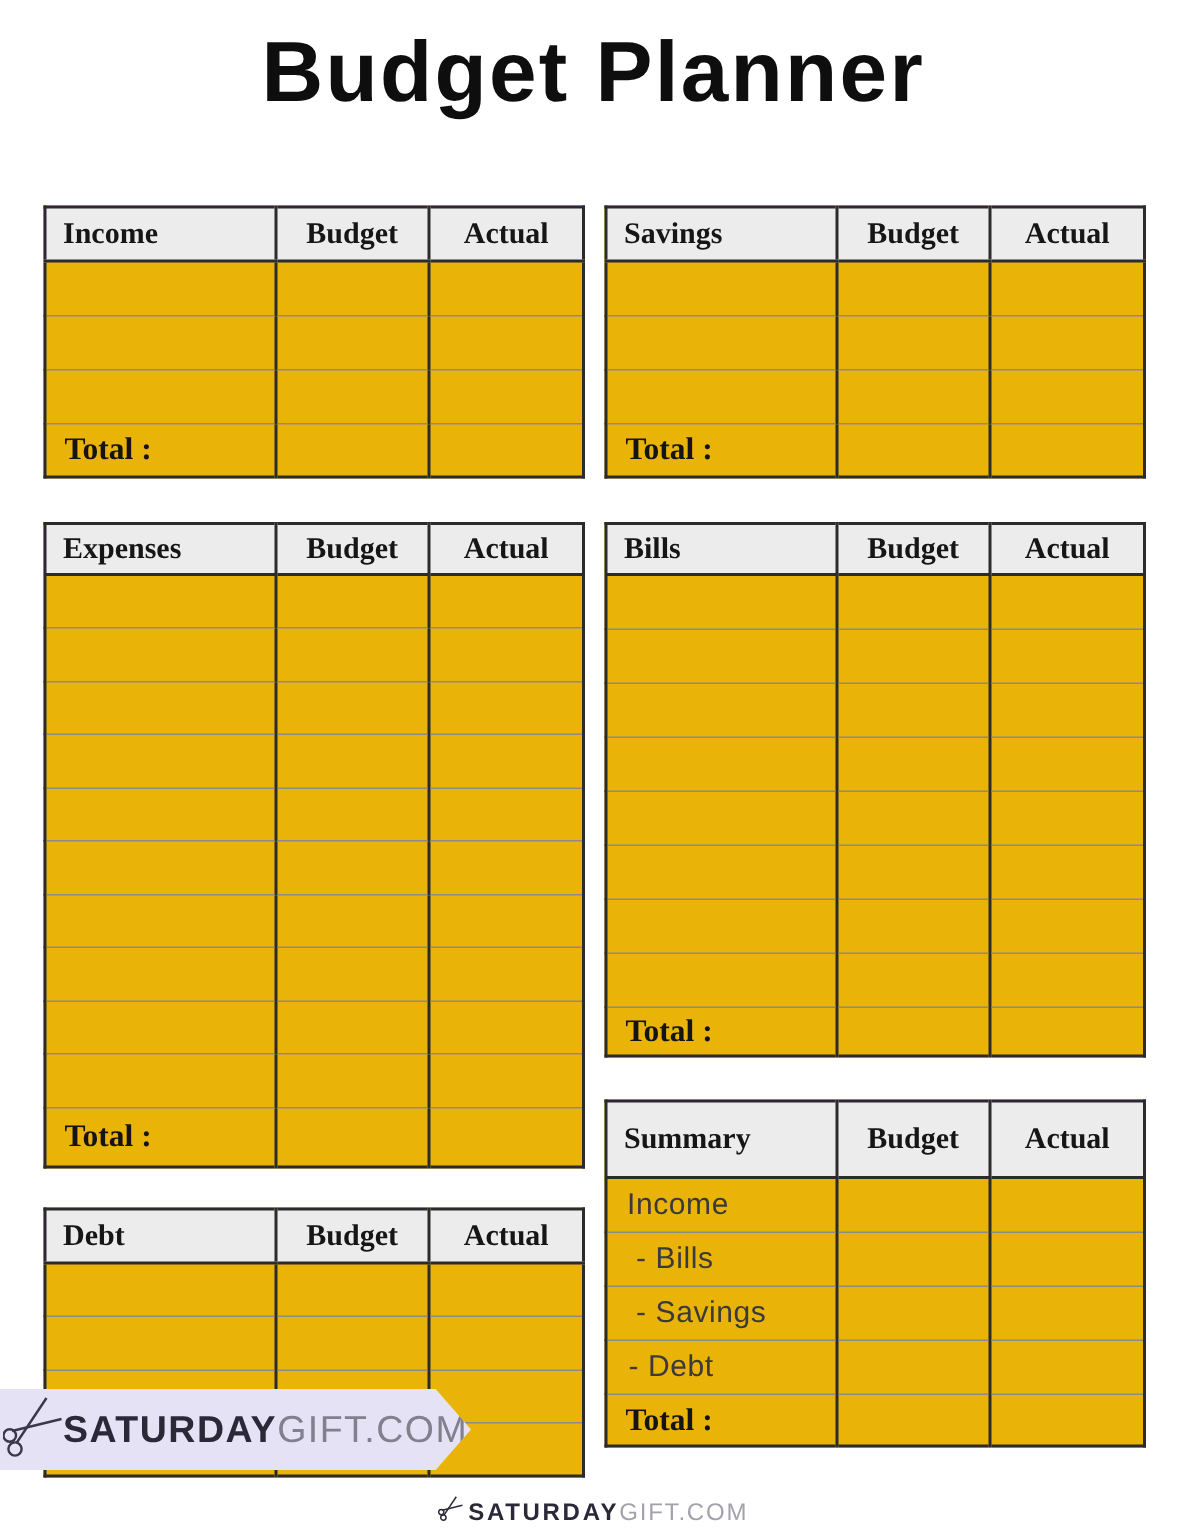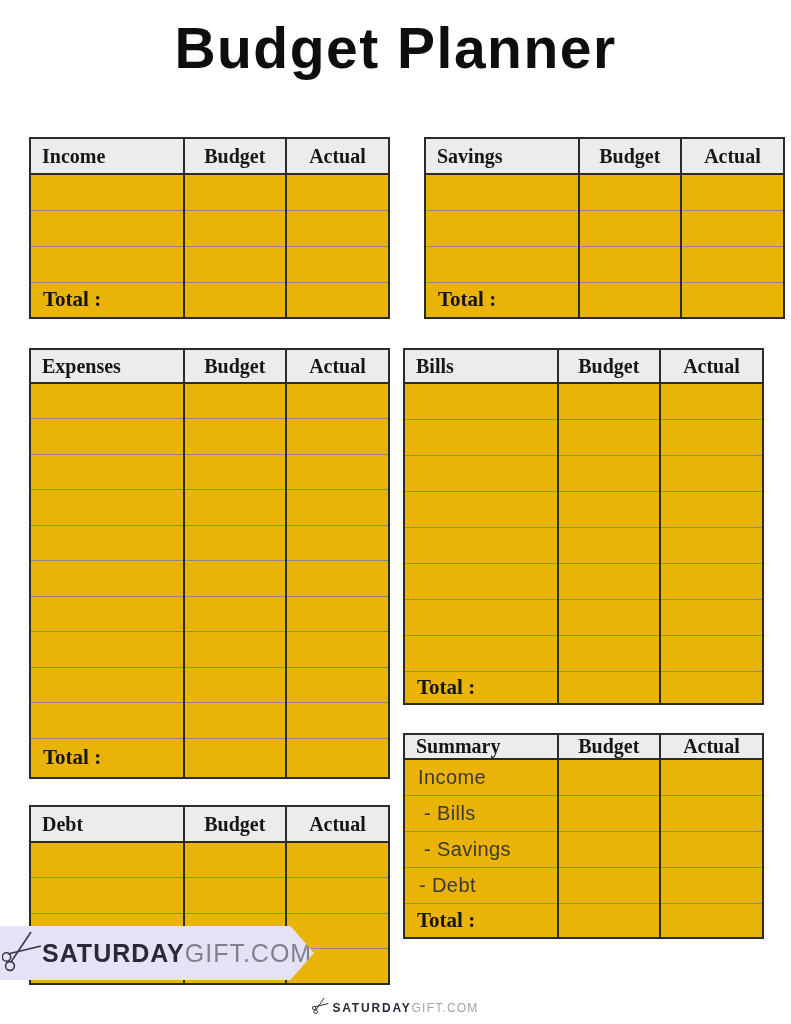--- a/index.html
+++ b/index.html
@@ -25,36 +25,36 @@
   table.budget td{padding:0;border-top:1px solid #8a8a8a;}
   table.budget .c0{width:41.2%;}
   table.budget .c1{width:29.3%;border-left:2px solid #2b2b2b;}
   table.budget .c2{width:29.5%;border-left:2px solid #2b2b2b;}
   table.budget tr.total td.c0{
     font-family:"Liberation Serif",serif;font-weight:700;font-size:21px;
     color:#141414;text-align:left;padding-left:12px;
   }
   
   #t-income  {left:29px;top:137px;}
-  #t-savings {left:424px;top:137px;}
+  #t-savings {left:403px;top:137px;}
   #t-expenses{left:29px;top:348px;}
   #t-bills   {left:403px;top:348px;}
   #t-debt    {left:29px;top:805px;}
   #t-summary {left:403px;top:733px;}
   #t-income thead tr,#t-savings thead tr{height:36px;}
   #t-income tbody tr,#t-savings tbody tr{height:36px;}
   #t-expenses thead tr{height:34px;}
   #t-expenses tbody tr{height:35.5px;}
   #t-expenses tbody tr.total{height:40px;}
   #t-bills thead tr{height:34px;}
   #t-bills tbody tr{height:36px;}
   #t-bills tbody tr.total{height:33px;}
   #t-debt thead tr{height:36px;}
   #t-debt tbody tr{height:35.5px;}
-  #t-summary thead tr{height:25px;}
+  #t-summary thead tr{height:51px;}
   #t-summary tbody tr{height:36px;}
   #t-summary tbody tr.total{height:35px;}
   
   #t-summary td.c0{
     font-family:"Liberation Sans",sans-serif;font-weight:400;font-size:20px;
     color:#3a3a3a;text-align:left;padding-left:13px;letter-spacing:0.4px;
   }
   #t-summary tr.total td.c0{
     font-family:"Liberation Serif",serif;font-weight:700;font-size:21px;
     color:#141414;padding-left:12px;letter-spacing:0;
@@ -64,21 +64,21 @@
     position:absolute;left:0;top:926px;width:314px;height:54px;
     background:#e5e2f6;display:flex;align-items:center;
     clip-path:polygon(0 0,92.5% 0,100% 50%,92.5% 100%,0 100%);
   }
   .banner .scissors{flex:0 0 auto;margin:2px 0 0 2px;}
   .banner .brand{font-size:25px;font-weight:700;letter-spacing:1px;color:#2b2838;white-space:nowrap;}
   .banner .brand-light{font-weight:400;color:#82808d;}
   
   .footer{
     position:absolute;top:997px;left:0;width:100%;text-align:center;
-    font-size:12px;letter-spacing:1.8px;color:#2b2838;
+    font-size:16px;letter-spacing:1.8px;color:#2b2838;
   }
   .footer .inner{display:inline-flex;align-items:center;gap:3px;}
   .footer .brand{font-weight:700;color:#2b2838;}
   .footer .brand-light{font-weight:400;color:#a3a1ab;letter-spacing:1.2px;}
 </style>
 </head>
 <body>
 
 <div class="sheet">
 

